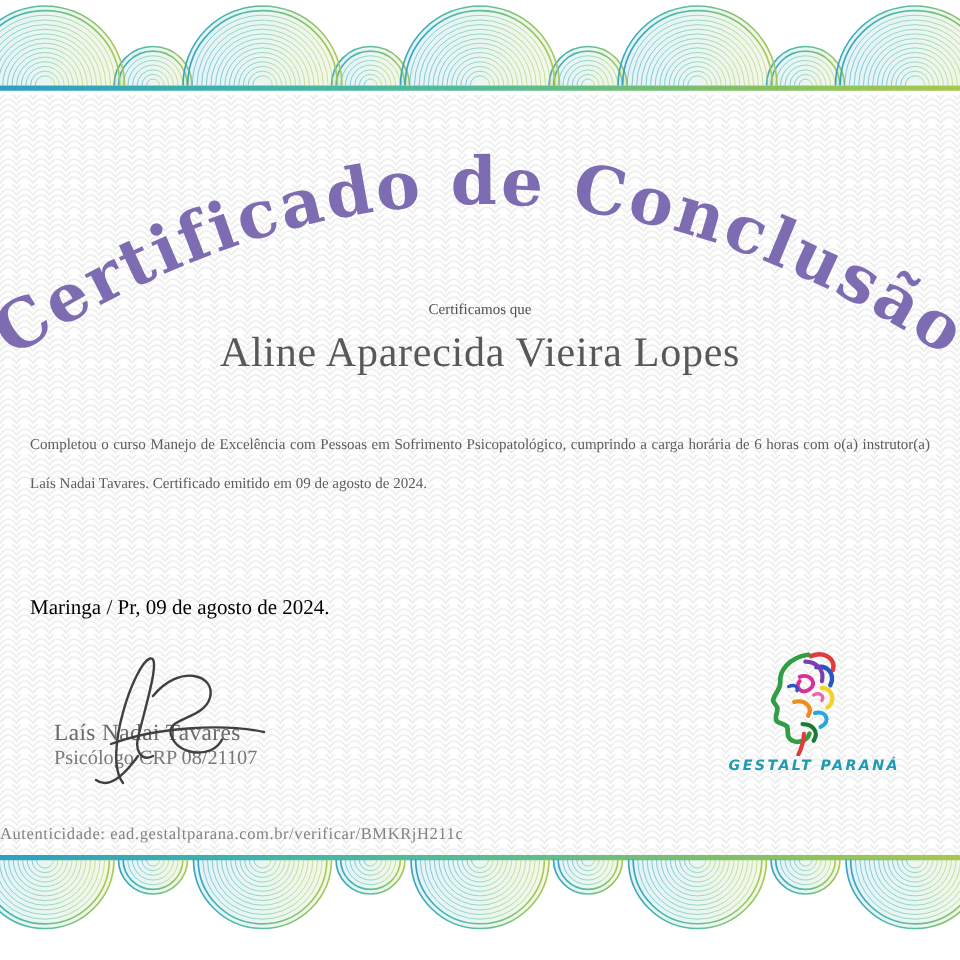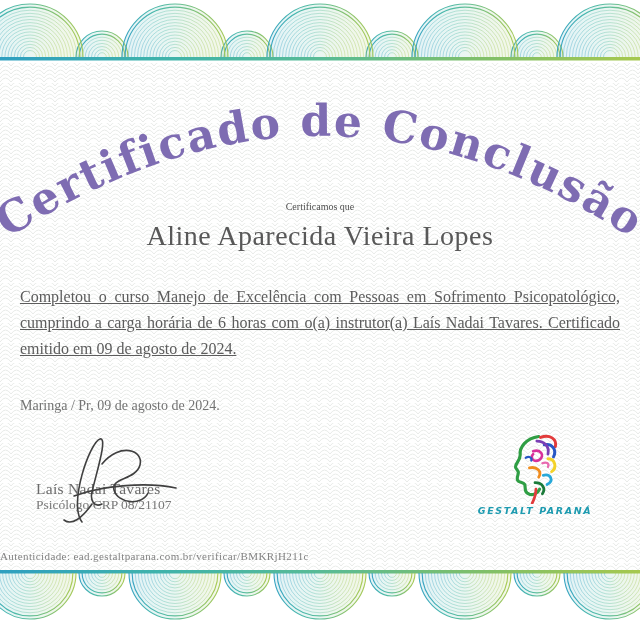--- a/index.html
+++ b/index.html
@@ -2,26 +2,26 @@
 <html><head>
 <meta charset="utf-8">
 <style>
   html,body{margin:0;padding:0;}
   body{font-family:"Liberation Serif","DejaVu Serif",serif;background:#ffffff;}
   .page{position:relative;width:640px;height:640px;background:#ffffff;overflow:hidden;}
   .abs{position:absolute;}
   svg{display:block;}
   .subtitle{left:0;right:0;top:201px;text-align:center;font-size:10px;color:#4f4f4f;}
   .recipient{left:0;right:0;top:220px;text-align:center;font-size:28px;color:#585858;letter-spacing:.5px;}
-  .body-text{left:20px;right:20px;top:284px;font-size:16px;line-height:26px;color:#5c5c5c;text-align:justify;text-decoration:underline;}
-  .place-date{left:20px;top:398px;font-size:14px;color:#737373;}
+  .body-text{left:20px;right:20px;top:284px;font-size:10px;line-height:26px;color:#5c5c5c;text-align:justify;}
+  .place-date{left:20px;top:398px;font-size:14px;color:#000000;}
   .signer-name{left:36px;top:480px;font-size:15.5px;color:#6a6a6a;letter-spacing:.3px;}
   .signer-cred{left:36px;top:497px;font-size:13.5px;color:#787878;}
   .auth-line{left:0;right:0;top:550px;font-size:11px;color:#828282;letter-spacing:.4px;}
-  .logo-box{left:470px;top:430px;width:130px;height:96px;text-align:center;}
+  .logo-box{left:470px;top:430px;width:130px;height:96px;text-align:right;}
   .logo-text{margin-top:1px;font-family:"DejaVu Sans","Liberation Sans",sans-serif;
              font-weight:bold;font-style:italic;font-size:9.5px;letter-spacing:1.6px;color:#1e9bb0;}
 </style>
 </head>
 <body>
 
 <div class="page">
 
   <svg class="abs" style="left:0;top:63px;" width="640" height="508" viewBox="0 0 640 508">
     <defs>

